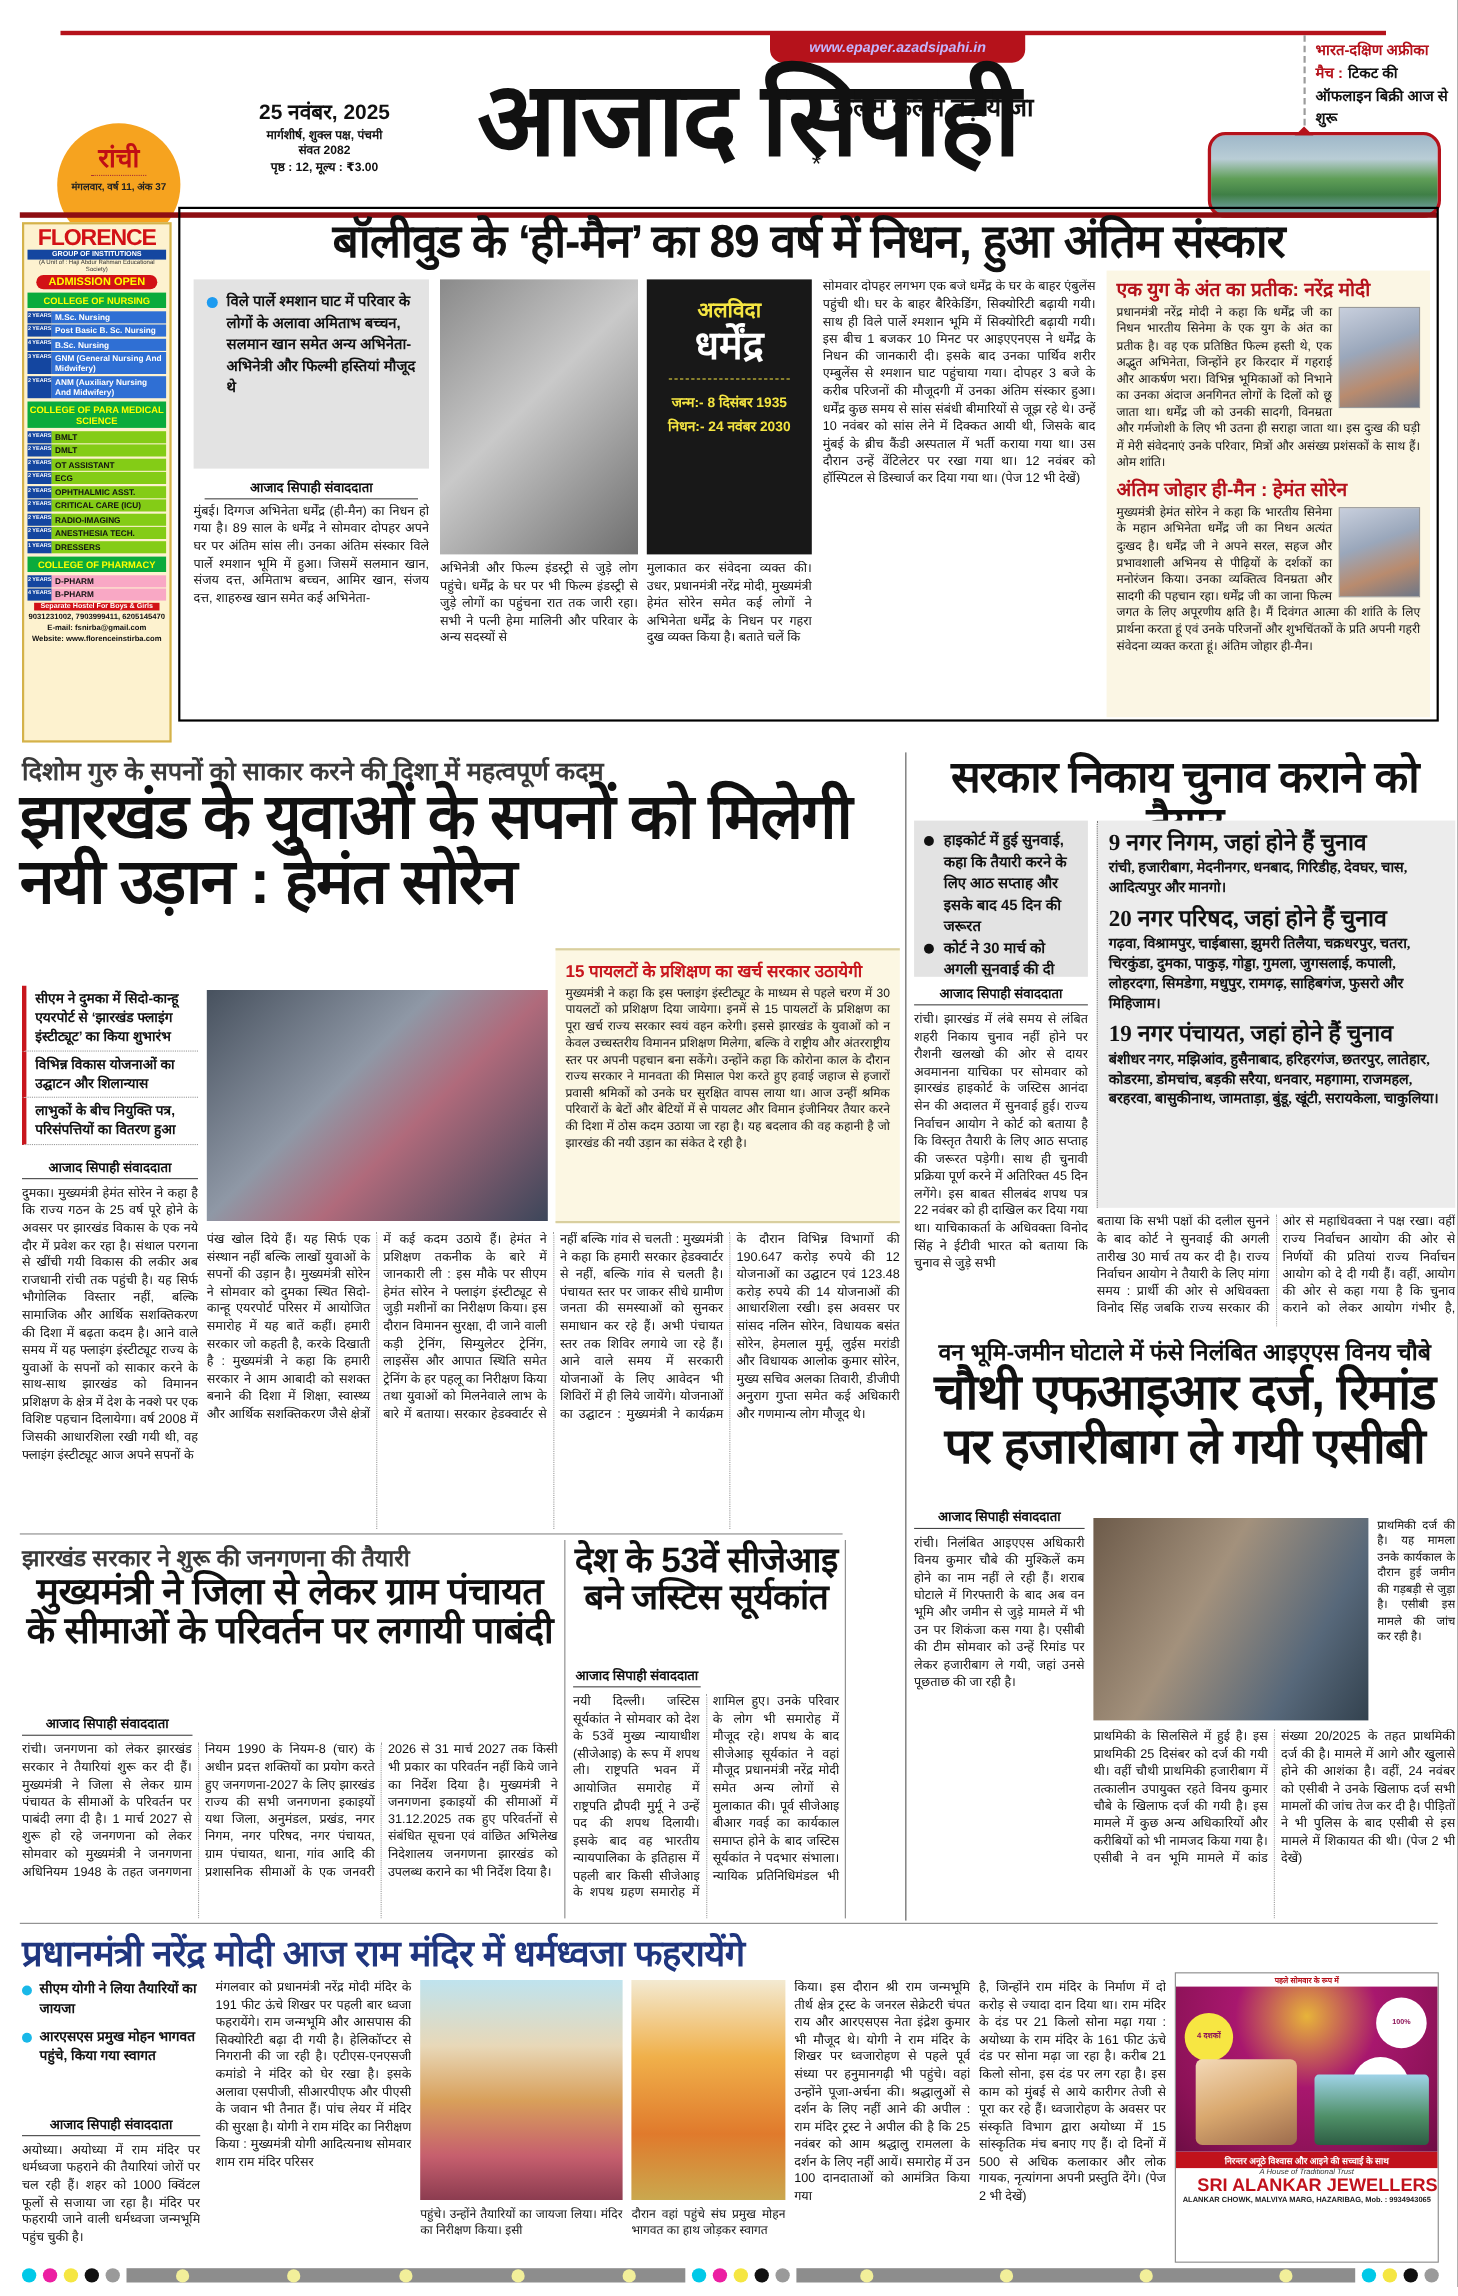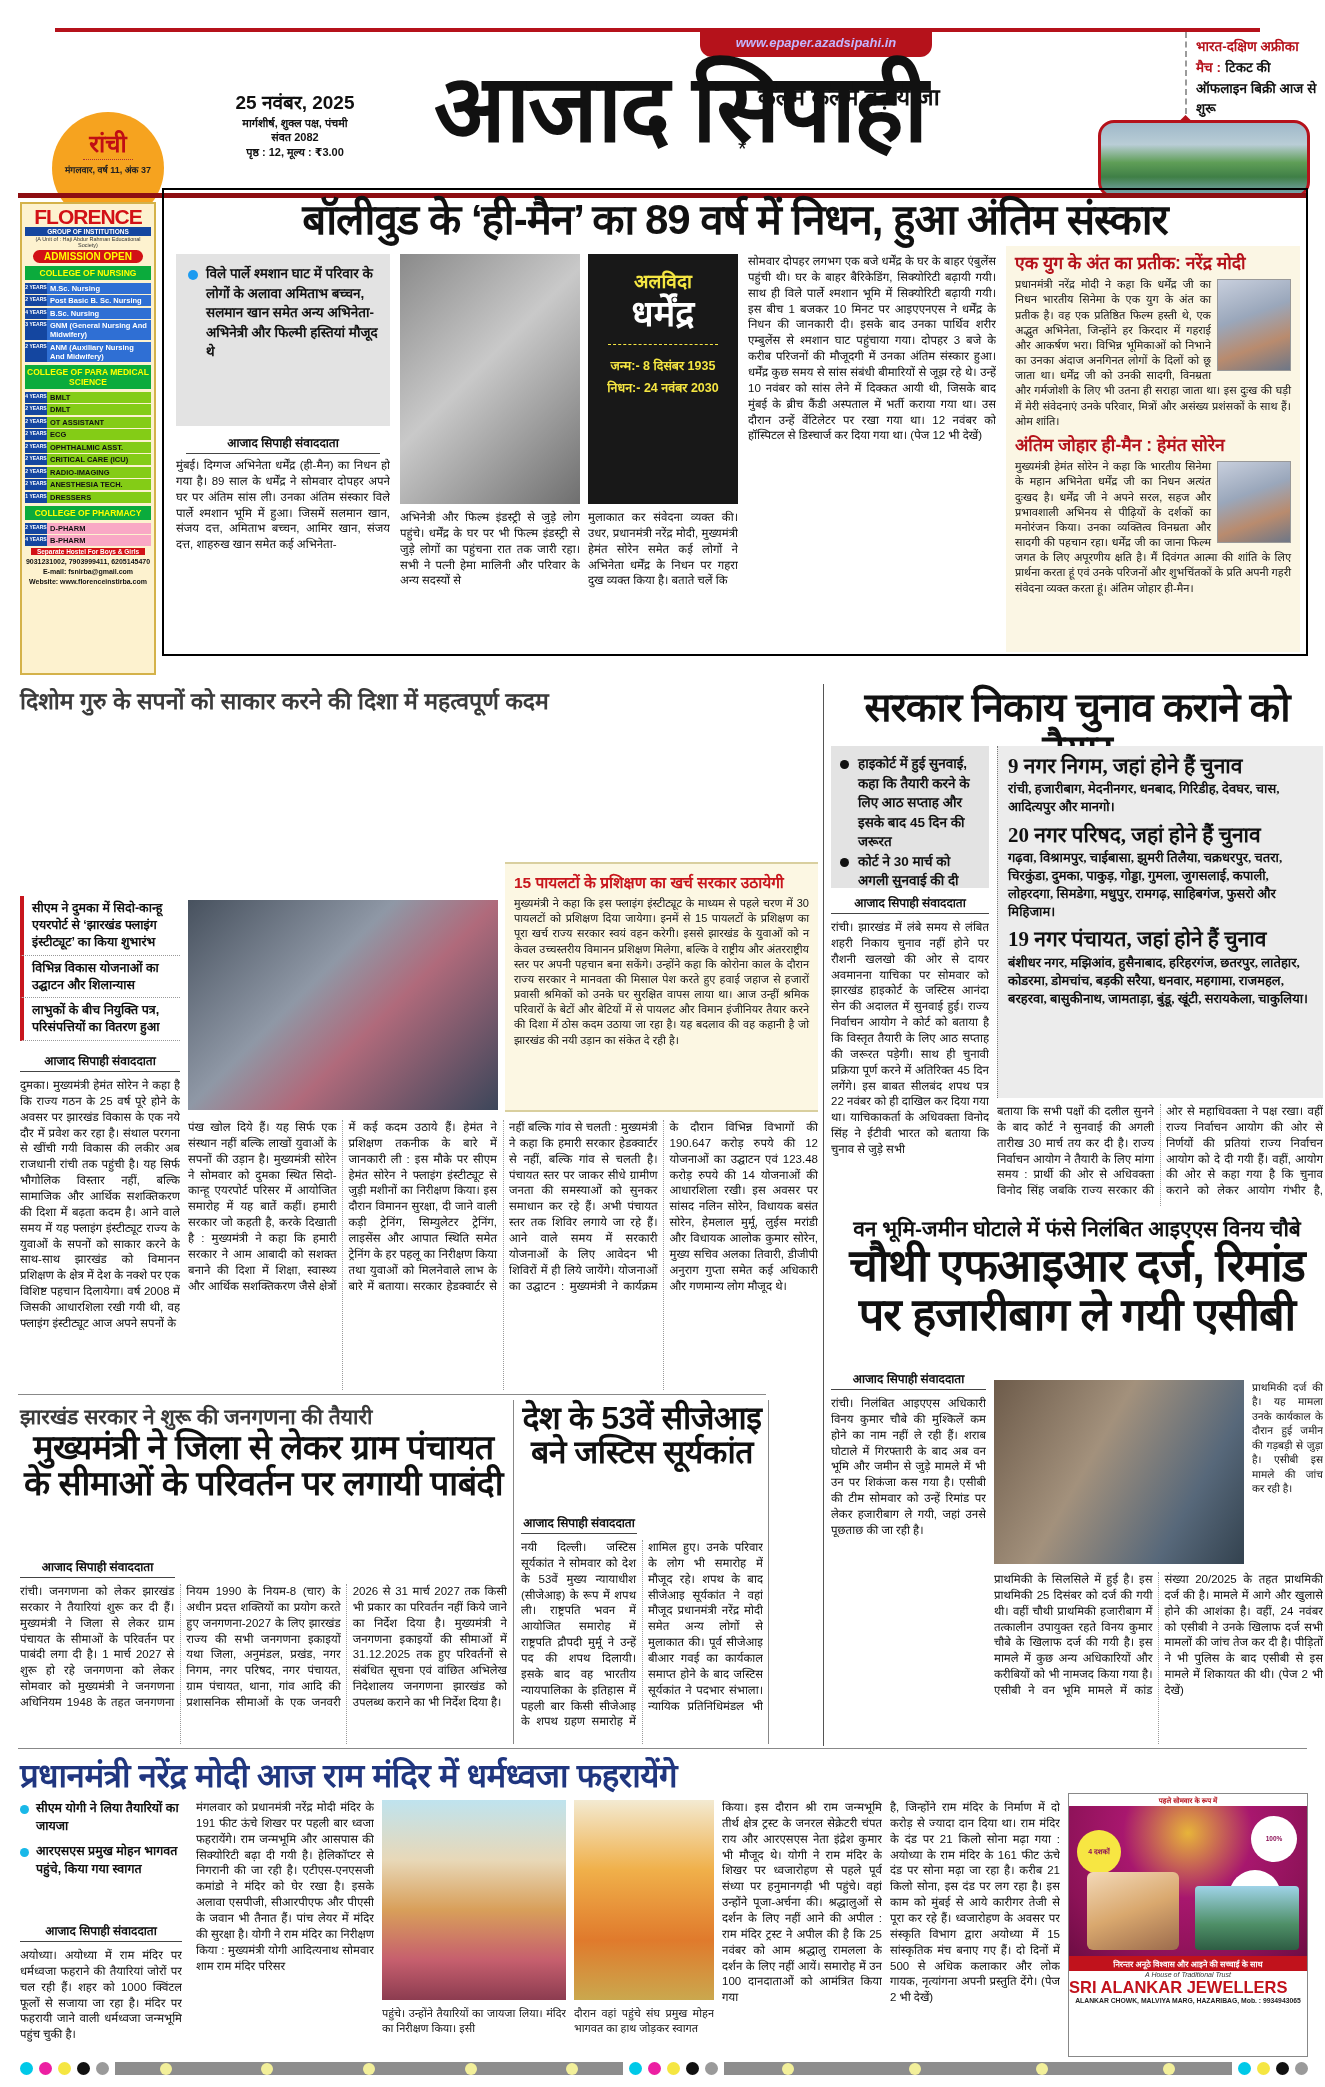--- a/index.html
+++ b/index.html
@@ -88,21 +88,21 @@
   .caption{font-size:11px;line-height:1.35;text-align:justify;}
   .templephoto{background:linear-gradient(180deg,#bfe3ee 0%,#e8d8b8 30%,#d89f5a 55%,#c65f6e 80%,#8c3c50 100%);}
   .flagphoto{background:linear-gradient(180deg,#f3ead2 0%,#f0b04a 35%,#e07a2c 70%,#caa84e 100%);}
   
   .jad{border:1px solid #888;box-sizing:border-box;background:#fff;}
   .jad-top{font-size:7px;color:#b5121b;font-weight:bold;text-align:center;padding:2px 2px 1px;}
   .jad-main{background:radial-gradient(circle at 50% 18%,#e7b43a 0%,#a8176e 38%,#8c1257 75%,#6d0d44 100%);position:relative;height:150px;}
   .jbadge{position:absolute;border-radius:50%;background:#fff;color:#8c1257;font-weight:900;text-align:center;display:flex;align-items:center;justify-content:center;line-height:1.1;}
   .jad-band{background:#c1121c;color:#fff;font-weight:bold;font-size:8px;text-align:center;padding:2px 1px;}
   .jad-house{font-size:7px;color:#333;text-align:center;font-style:italic;}
-  .jad-name{color:#c1121c;font-weight:900;font-size:16.5px;text-align:left;letter-spacing:0;}
+  .jad-name{color:#c1121c;font-weight:900;font-size:16.5px;text-align:right;letter-spacing:0;}
   .jad-addr{font-size:6.8px;font-weight:bold;text-align:center;color:#222;}
   
   .regrow{display:flex;align-items:center;gap:6px;}
   .dot{width:13px;height:13px;border-radius:50%;flex:none;}
   .bar{height:13px;background:#8d8d8d;display:flex;align-items:center;justify-content:space-around;flex:1;}
   .bar .dot{width:12px;height:12px;background:#f2ef9a;}
 </style>
 </head>
 <body>
 
@@ -250,20 +250,21 @@
       <div class="feature-ttl">एक युग के अंत का प्रतीक: नरेंद्र मोदी</div>
       <div class="floatphoto"></div>
       <div class="bt" style="font-size:11px;">प्रधानमंत्री नरेंद्र मोदी ने कहा कि धर्मेंद्र जी का निधन भारतीय सिनेमा के एक युग के अंत का प्रतीक है। वह एक प्रतिष्ठित फिल्म हस्ती थे, एक अद्भुत अभिनेता, जिन्होंने हर किरदार में गहराई और आकर्षण भरा। विभिन्न भूमिकाओं को निभाने का उनका अंदाज अनगिनत लोगों के दिलों को छू जाता था। धर्मेंद्र जी को उनकी सादगी, विनम्रता और गर्मजोशी के लिए भी उतना ही सराहा जाता था। इस दुःख की घड़ी में मेरी संवेदनाएं उनके परिवार, मित्रों और असंख्य प्रशंसकों के साथ हैं। ओम शांति।</div>
       <div class="feature-ttl" style="margin-top:7px;">अंतिम जोहार ही-मैन : हेमंत सोरेन</div>
       <div class="floatphoto" style="height:80px;"></div>
       <div class="bt" style="font-size:11px;">मुख्यमंत्री हेमंत सोरेन ने कहा कि भारतीय सिनेमा के महान अभिनेता धर्मेंद्र जी का निधन अत्यंत दुःखद है। धर्मेंद्र जी ने अपने सरल, सहज और प्रभावशाली अभिनय से पीढ़ियों के दर्शकों का मनोरंजन किया। उनका व्यक्तित्व विनम्रता और सादगी की पहचान रहा। धर्मेंद्र जी का जाना फिल्म जगत के लिए अपूरणीय क्षति है। मैं दिवंगत आत्मा की शांति के लिए प्रार्थना करता हूं एवं उनके परिजनों और शुभचिंतकों के प्रति अपनी गहरी संवेदना व्यक्त करता हूं। अंतिम जोहार ही-मैन।</div>
     </div>
   </div>
 
   <div class="abs kicker" style="left:20px;top:684px;width:800px;font-size:23px;">दिशोम गुरु के सपनों को साकार करने की दिशा में महत्वपूर्ण कदम</div>
+  <div class="abs h-mega" style="left:18px;top:714px;width:800px;">झारखंड के युवाओं के सपनों को मिलेगी नयी उड़ान : हेमंत सोरेन</div>
 
   <div class="abs redbullets clip" style="left:20px;top:896px;width:160px;height:150px;">
       <div class="itm">सीएम ने दुमका में सिदो-कान्हू एयरपोर्ट से ‘झारखंड फ्लाइंग इंस्टीट्यूट’ का किया शुभारंभ</div>
       <div class="itm">विभिन्न विकास योजनाओं का उद्घाटन और शिलान्यास</div>
       <div class="itm">लाभुकों के बीच नियुक्ति पत्र, परिसंपत्तियों का वितरण हुआ</div>
     </div>
   <div class="abs byline" style="left:20px;top:1052px;width:160px;">आजाद सिपाही संवाददाता</div>
   <div class="abs bt clip" style="left:20px;top:1078px;width:160px;height:312px;">दुमका। मुख्यमंत्री हेमंत सोरेन ने कहा है कि राज्य गठन के 25 वर्ष पूरे होने के अवसर पर झारखंड विकास के एक नये दौर में प्रवेश कर रहा है। संथाल परगना से खींची गयी विकास की लकीर अब राजधानी रांची तक पहुंची है। यह सिर्फ भौगोलिक विस्तार नहीं, बल्कि सामाजिक और आर्थिक सशक्तिकरण की दिशा में बढ़ता कदम है। आने वाले समय में यह फ्लाइंग इंस्टीट्यूट राज्य के युवाओं के सपनों को साकार करने के साथ-साथ झारखंड को विमानन प्रशिक्षण के क्षेत्र में देश के नक्शे पर एक विशिष्ट पहचान दिलायेगा। वर्ष 2008 में जिसकी आधारशिला रखी गयी थी, वह फ्लाइंग इंस्टीट्यूट आज अपने सपनों के</div>
 
   <div class="abs photo-col" style="left:188px;top:900px;width:310px;height:210px;"></div>

